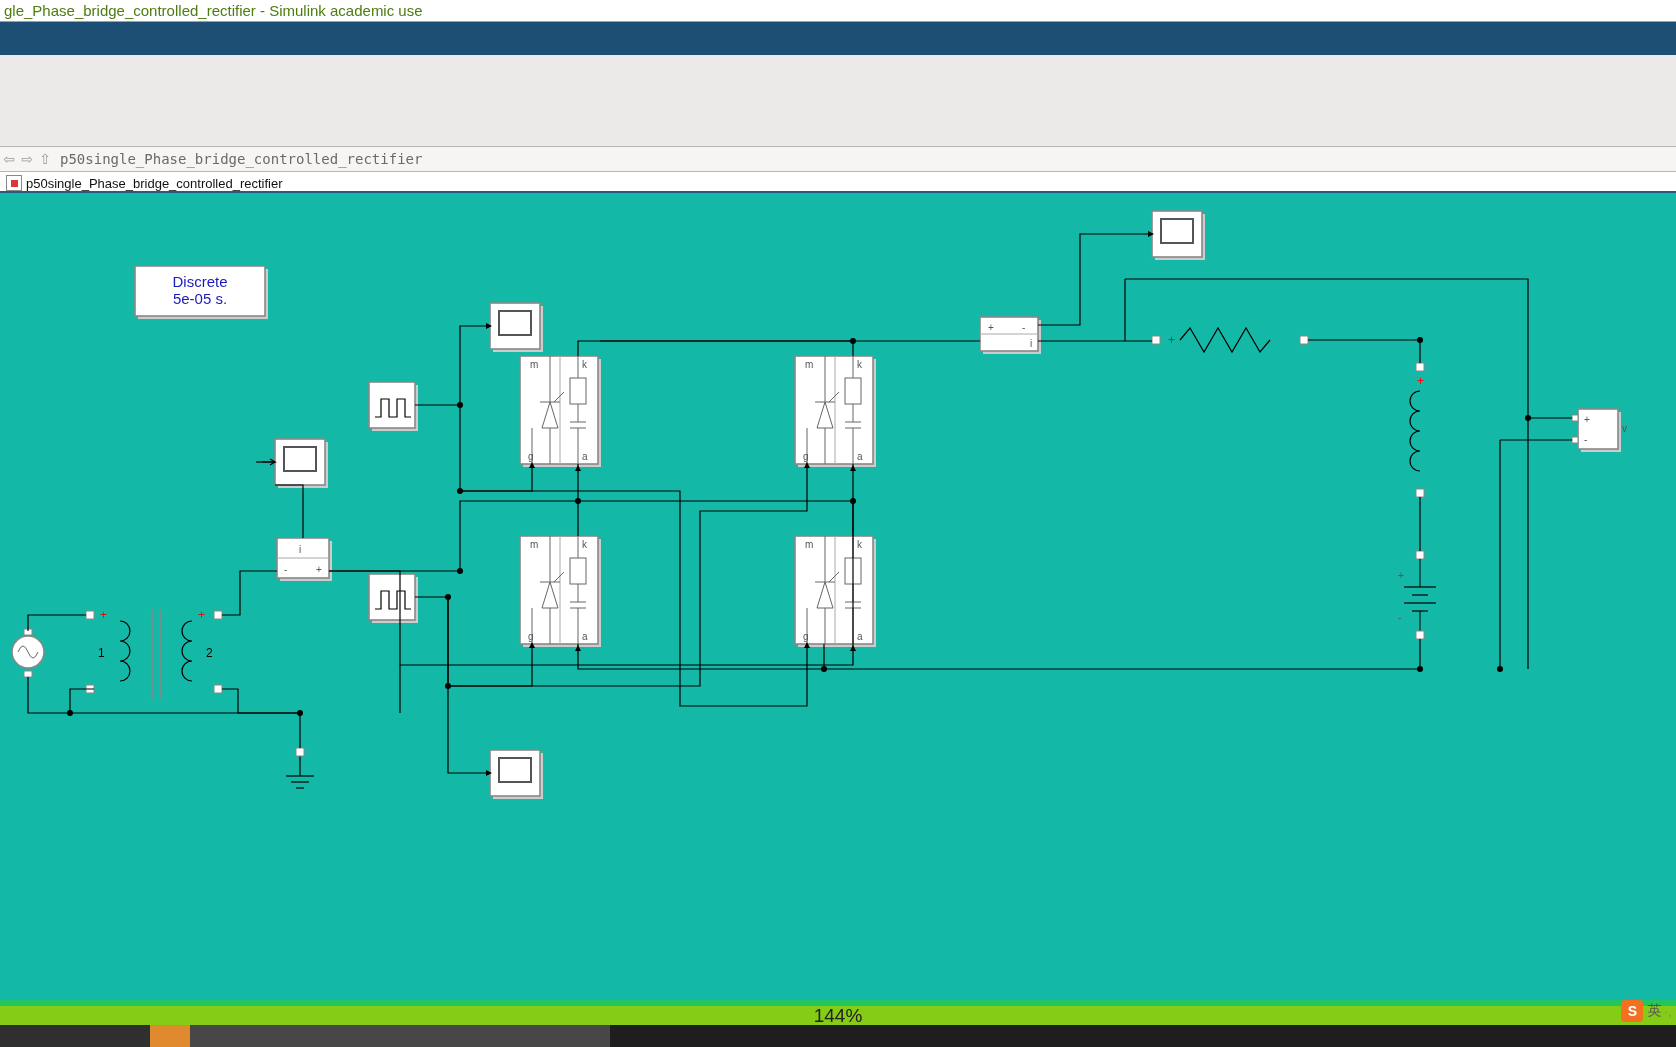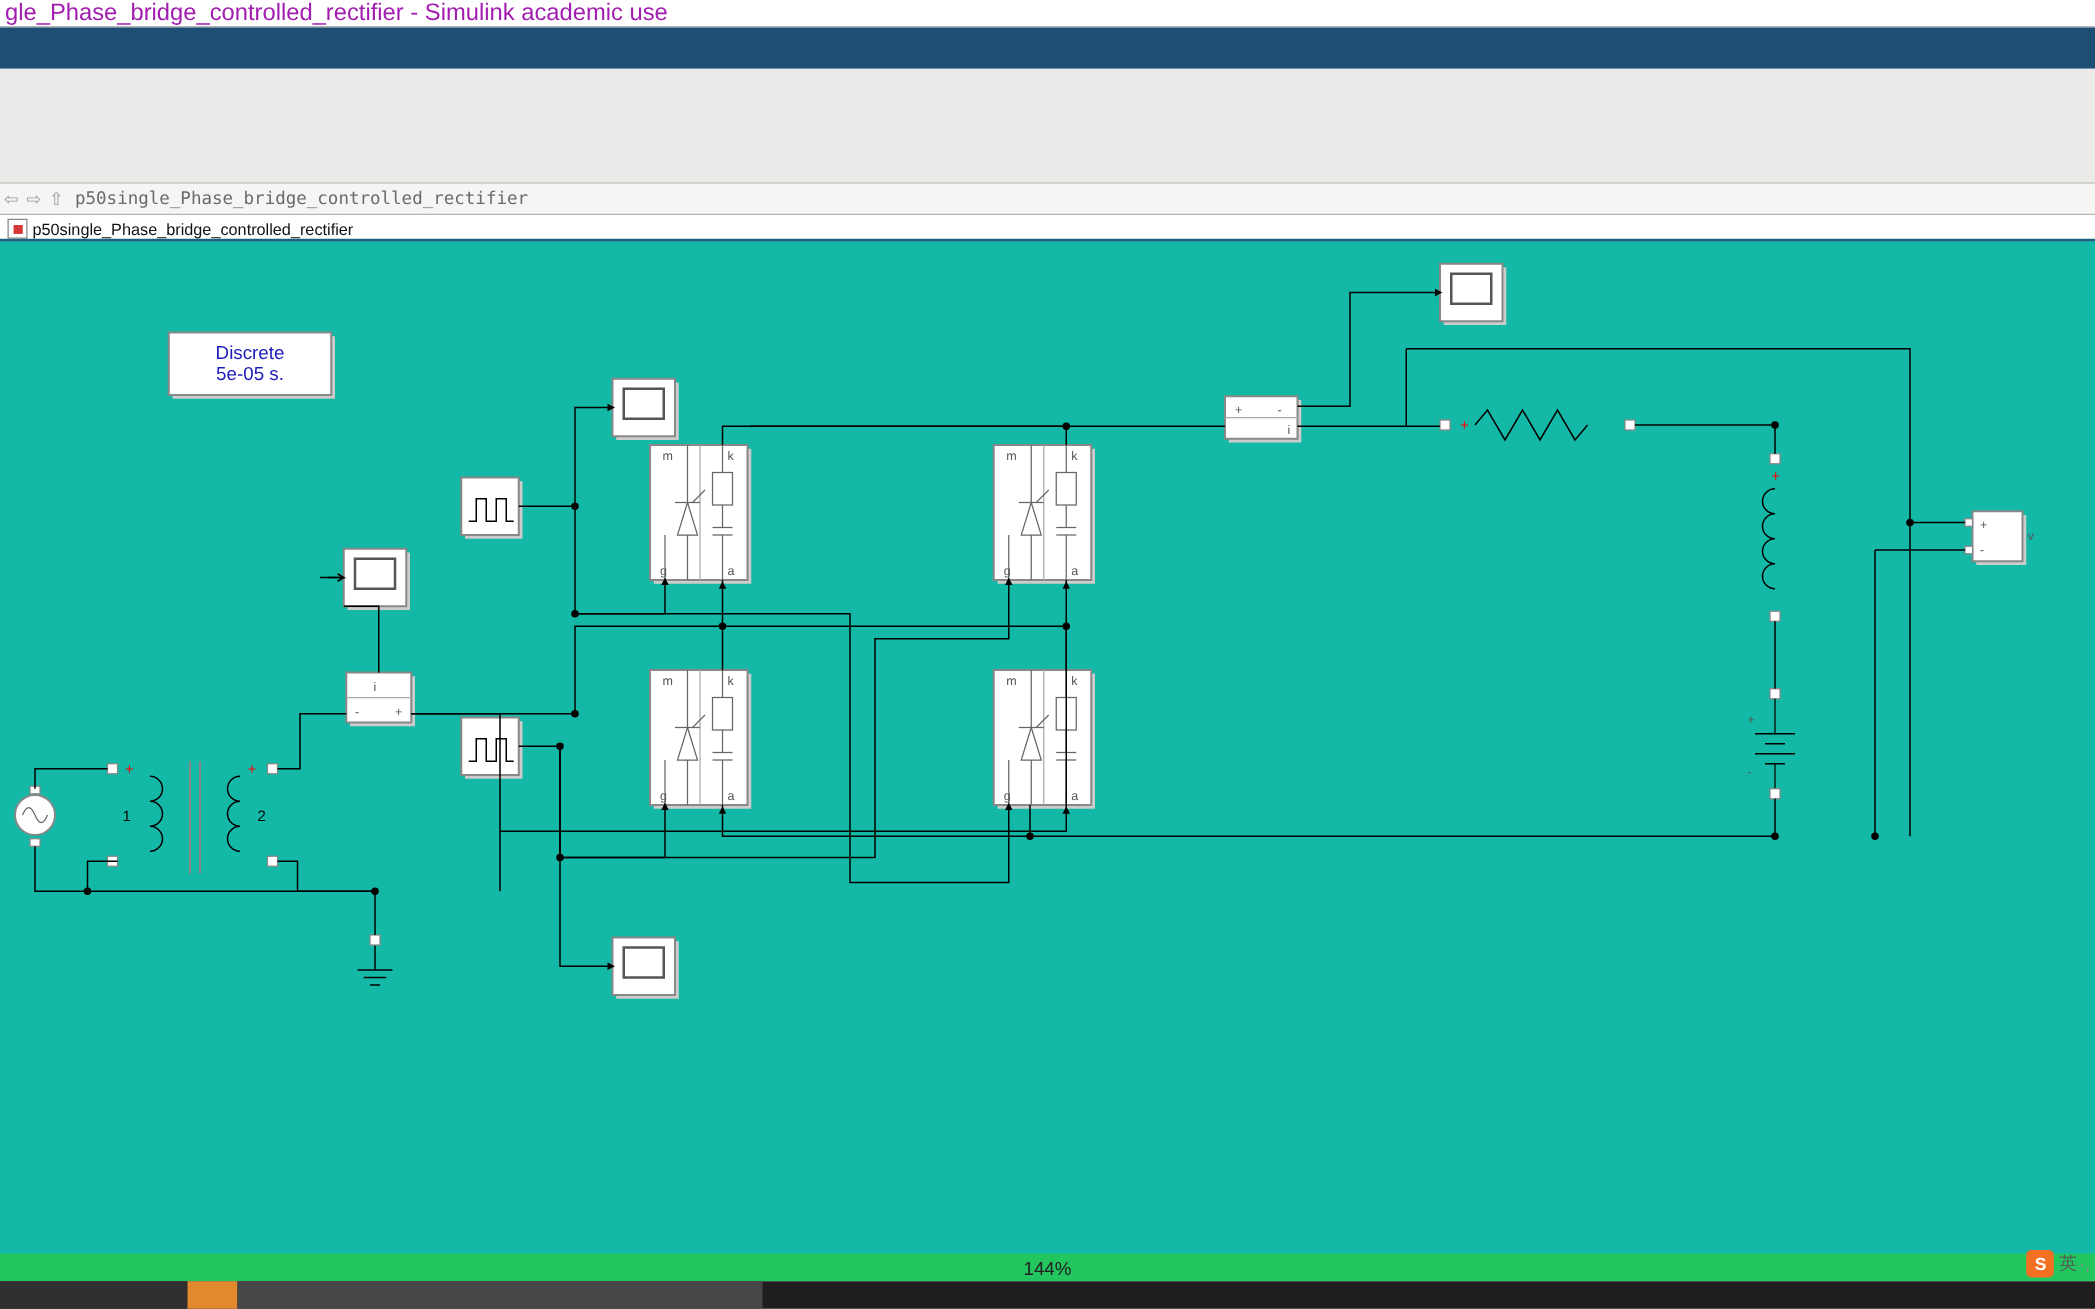--- a/index.html
+++ b/index.html
@@ -1,26 +1,26 @@
 <!DOCTYPE html>
 <html><head>
 <meta charset="utf-8">
 <style>
   html,body{margin:0;padding:0;width:1676px;height:1047px;font-family:"Segoe UI",Tahoma,sans-serif;background:#fff;overflow:hidden}
-  .titlebar{height:21px;background:#fff;color:#a21caf;font-size:19px;padding-left:4px;line-height:21px;border-bottom:1px solid #a0a0a0}
+  .titlebar{height:21px;background:#fff;color:#4d7c0f;font-size:15px;padding-left:4px;line-height:21px;border-bottom:1px solid #a0a0a0}
   .ribbonstrip{height:33px;background:#1d4e74}
   .ribbonbody{height:91px;background:#eceae8;border-bottom:1px solid #b8b6b3}
   .navbar{height:24px;background:#f6f5f3;border-bottom:1px solid #b8b6b3;display:flex;align-items:center;font-size:14px}
   .navbar .arrow{width:18px;text-align:center;color:#9a9a9a;font-size:14px}
   .navbar .bc{color:#6a6a6a;font-family:Consolas,monospace;font-size:14px;padding:0 6px}
   .tabrow{height:22px;background:#fff;border-bottom:1px solid #e3e1df;display:flex;align-items:center;font-size:13px}
   .tabrow .tabicon{width:14px;height:14px;border:1px solid #888;margin:0 4px 0 6px;display:inline-flex;align-items:center;justify-content:center}
   .tabrow .tabicon::before{content:"";display:block;width:5px;height:5px;background:#d73737;border:1px solid #d73737}
   .tabrow .tabtxt{color:#111}
-  .statusbar{position:absolute;bottom:22px;left:0;right:0;height:19px;background:#22c55e;border-top:3px solid #22c55e;font-size:15px;color:#222;display:flex;align-items:center;justify-content:center}
+  .statusbar{position:absolute;bottom:22px;left:0;right:0;height:19px;background:#84cc16;border-top:6px solid #22c55e;font-size:19px;color:#222;display:flex;align-items:center;justify-content:center}
   .footbar{position:absolute;bottom:0;left:0;right:0;height:22px;background:#1e1e1e}
   .footbar .seg{position:absolute;top:0;height:22px}
   .ime{position:absolute;right:4px;bottom:24px;height:24px;display:flex;align-items:center;font-size:14px;color:#555}
   .ime .s{width:22px;height:22px;background:#f36f21;border-radius:4px;color:#fff;font-weight:700;display:flex;align-items:center;justify-content:center;margin-right:4px}
   .canvaswrap{position:absolute;left:0;top:191px;right:0;bottom:41px;overflow:hidden;background:#14b8a6}
   .canvasborder{position:absolute;left:0;top:0;right:0;bottom:0;border-top:2px solid #2a5a82;border-bottom:2px solid #2a5a82}
   svg{position:absolute;left:0;top:0}
   .blk{fill:#fff;stroke:#888;stroke-width:1.6}
   .wire{fill:none;stroke:#000;stroke-width:1.2}
   .node{fill:#000}

